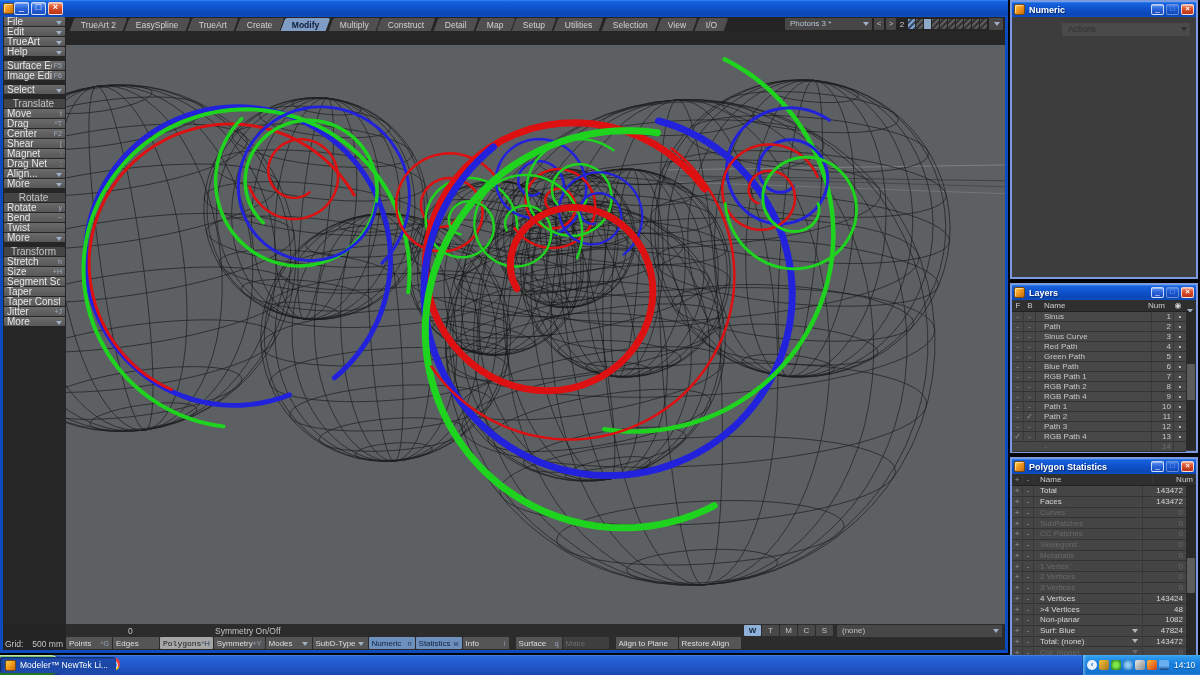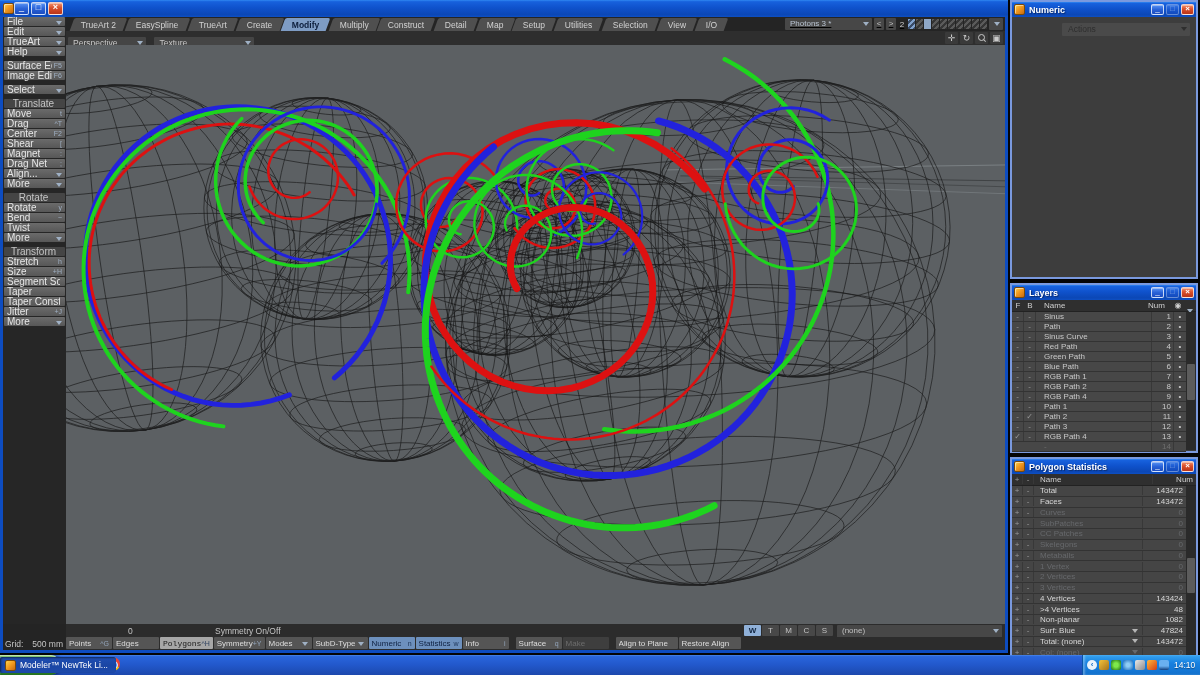--- a/index.html
+++ b/index.html
@@ -43,21 +43,21 @@
 
   
   #row1 { position:absolute; left:63px; right:0; top:0; height:14px; background:#242424; }
   #tabs { position:absolute; left:6px; top:1px; bottom:0; display:flex; }
   .tab { position:relative; height:13px; padding:0 9px; margin-right:2px;
     background:#4f4f4f; transform:skewX(-20deg); border-radius:2px 2px 0 0;
     display:flex; align-items:center; }
   .tab .tab-t { transform:skewX(20deg); font-size:8.5px; color:#d2d2d2; white-space:nowrap; }
   .tab.active { background:#7e9cc4; }
   .tab.active .tab-t { color:#0d1e3c; font-weight:bold; }
-  #tr-controls { position:absolute; right:2px; top:1px; height:12px; display:flex; align-items:center; gap:2px;text-decoration:underline; }
+  #tr-controls { position:absolute; right:2px; top:1px; height:12px; display:flex; align-items:center; gap:2px; }
   .mini-dd { position:relative; width:87px; height:12px; background:#474747; border-radius:1px;
     font-size:8px; color:#b9c4d2; padding:1px 12px 0 5px; white-space:nowrap; }
   .nav-b { width:10px; height:12px; background:#474747; color:#c0c0c0; font-size:8px;
     text-align:center; line-height:12px; border-radius:1px; }
   .pg-num { font-size:8px; color:#cfcfcf; width:8px; text-align:center; }
   #slots { display:flex; gap:1px; }
   .slot { width:7px; height:10px; background:repeating-linear-gradient(135deg,#5a5a5a 0 2px,#343434 2px 4px); }
   .slot.hl { background:repeating-linear-gradient(135deg,#7fa0cc 0 2px,#3a4c68 2px 4px); }
   .slot.sel { background:#8fa8c8; }
   .vdd { position:relative; width:14px; height:12px; background:#474747; border-radius:1px; }
@@ -405,34 +405,20 @@
             <span class="slot hatch"></span>
             <span class="slot hatch"></span>
             <span class="slot hatch"></span>
             <span class="slot hatch"></span>
             <span class="slot hatch"></span>
           </div>
         <div class="vdd dd-caret"></div>
       </div>
     </div>
 
-    <div id="row2">
-      <div class="vp-dd dd-caret" style="margin-left:2px;width:78px">
-        <span>Perspective</span>
-      </div>
-      <div class="vp-dd dd-caret" style="margin-left:4px;width:100px">
-        <span>Texture</span>
-      </div>
-      <div id="vp-icons">
-        <span class="vico">✛</span>
-        <span class="vico">↻</span>
-        <span class="vico zoom"></span>
-        <span class="vico">▣</span>
-      </div>
-    </div>
 
     <div id="viewport" style="background: rgb(92, 96, 99);">
       <svg id="vp-art" viewBox="0 0 940 584" preserveAspectRatio="none">
           <line x1="600" y1="126" x2="940" y2="121" stroke="rgba(200,210,215,0.35)" stroke-width="0.8"></line>
           <line x1="615" y1="132" x2="940" y2="137" stroke="rgba(0,0,0,0.40)" stroke-width="0.8"></line>
           <line x1="605" y1="138" x2="940" y2="150" stroke="rgba(200,210,215,0.25)" stroke-width="0.8"></line>
           <line x1="640" y1="134" x2="940" y2="143" stroke="rgba(0,0,0,0.30)" stroke-width="0.8"></line>
           <g transform="rotate(-8 55 215)" stroke="#141414" fill="none" stroke-width="0.7" opacity="0.85">
             <ellipse cx="55" cy="215" rx="175" ry="175"></ellipse>
             <ellipse cx="55" cy="215" rx="169.9148180495591" ry="175"></ellipse>

